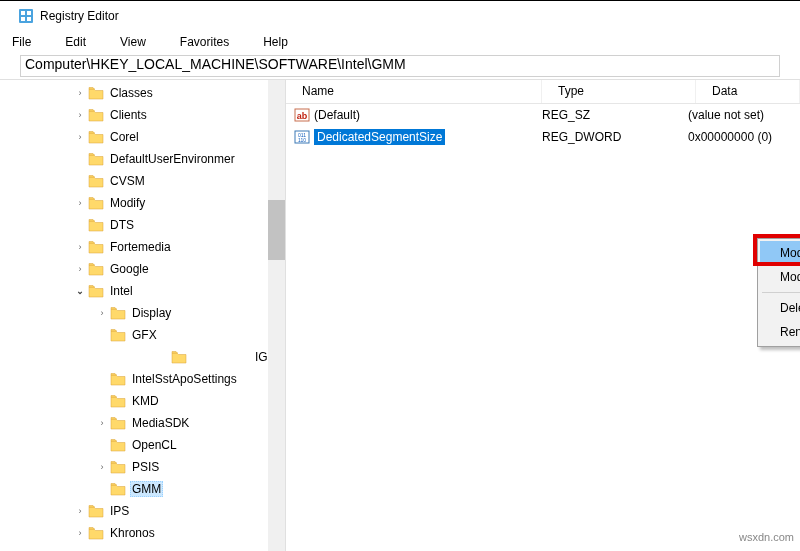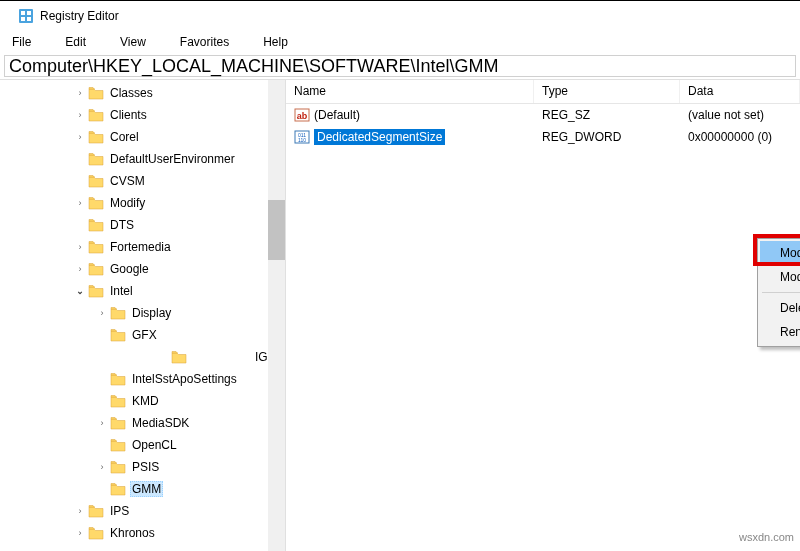--- a/index.html
+++ b/index.html
@@ -2,34 +2,34 @@
 <html><head>
   <meta charset="utf-8">
   <style>
     * { box-sizing: border-box; margin: 0; padding: 0; font-family: "Segoe UI", Tahoma, sans-serif; }
     body { width: 800px; height: 551px; background: #fff; position: relative; overflow: hidden; font-size: 12px; color: #000; }
     .window { width: 800px; height: 551px; border-top: 1px solid #000; }
     .titlebar { display: flex; align-items: center; height: 30px; padding: 0 18px; background: #fff; }
     .titlebar .app-icon { width: 16px; height: 16px; display: inline-block; margin-right: 6px; }
     .menubar { display: flex; gap: 18px; height: 22px; align-items: center; padding: 0 4px; }
     .menubar span { padding: 2px 8px; cursor: default; }
-    .addrbar { border: 1px solid #d0d0d0; margin: 2px 4px; height: 22px; display: flex; padding: 0 4px; font-size: 18px; }
+    .addrbar { border: 1px solid #d0d0d0; margin: 2px 20px; height: 22px; display: flex; padding: 0 4px; font-size: 14px; }
     .workspace { display: flex; height: calc(100% - 30px - 22px - 26px); border-top: 1px solid #e0e0e0; }
     .tree-pane { width: 286px; overflow: hidden; position: relative; border-right: 1px solid #e0e0e0; }
     .tree-scroll { position: absolute; right: 0; top: 0; width: 17px; height: 100%; background: #f0f0f0; }
     .tree-scroll .thumb { position: absolute; top: 120px; left: 0; width: 17px; height: 60px; background: #c2c2c2; }
     .tree { padding-top: 2px; }
     .tree-row { display: flex; align-items: center; height: 22px; white-space: nowrap; }
     .toggle { width: 12px; height: 12px; display: inline-flex; align-items: center; justify-content: center; color: #666; font-size: 9px; margin-right: 2px; }
     .folder { width: 16px; height: 14px; display: inline-block; margin-right: 4px; }
     .tree-row.selected .label-box { background: #cce8ff; border: 1px dotted #99d1ff; padding: 0 1px; }
     .label-box { padding: 0 2px; }
     .list-pane { flex: 1; position: relative; }
     .list-header { display: flex; height: 24px; border-bottom: 1px solid #e6e6e6; }
-    .list-header .col { padding: 4px 8px; font-size: 12px; color: #000; border-right: 1px solid #f0f0f0; }
+    .list-header .col { padding: 4px 8px; font-size: 12px; color: #000; border-right: 1px solid #f0f0f0; margin-left: 8px; }
     .list-row { display: flex; height: 22px; align-items: center; }
     .list-row .cell { padding: 2px 8px; }
     .list-row .cell:first-child { display: flex; align-items: center; gap: 4px; }
     .val-icon { width: 16px; height: 16px; display: inline-block; }
     .list-row.selected .namecell-inner { background: #0078d7; color: #fff; padding: 1px 3px; }
     .context-menu { position: absolute; left: 471px; top: 158px; width: 214px; background: #f2f2f2; border: 1px solid #a0a0a0; box-shadow: 3px 3px 3px rgba(0,0,0,0.25); z-index: 50; padding: 2px; }
     .context-menu .item { height: 24px; display: flex; align-items: center; padding: 0 20px; font-size: 12px; }
     .context-menu .item.hover { background: #90c8f6; }
     .context-menu .sep { height: 1px; background: #d0d0d0; margin: 3px 2px; }
     .red-box { position: absolute; left: 467px; top: 154px; width: 223px; height: 32px; border: 4px solid #e00000; z-index: 60; pointer-events: none; }

